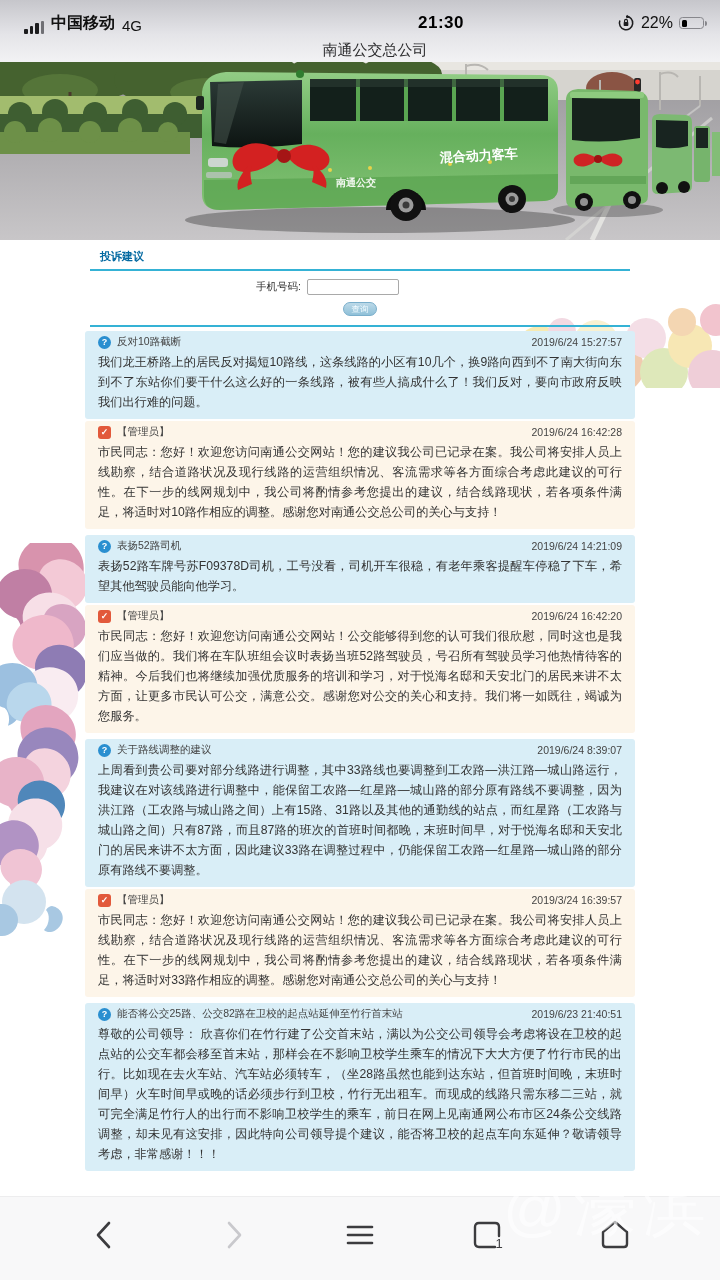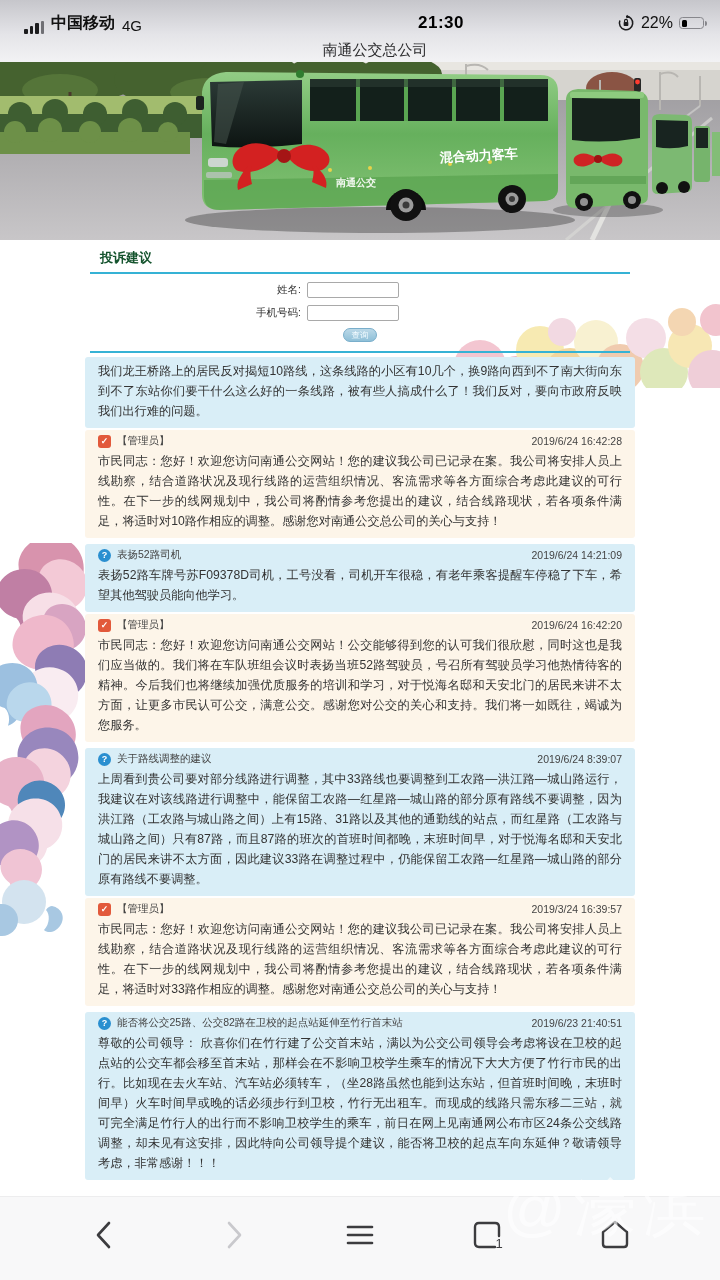--- a/index.html
+++ b/index.html
@@ -32,21 +32,21 @@
   
   .photo { height:178px; line-height:0; }
   .photo svg { width:720px; height:178px; }
   
   .content { position:relative; height:956px; overflow:hidden; background:#fff; }
   .deco { position:absolute; z-index:1; pointer-events:none; }
   .deco-right { right:0; top:40px; }
   .deco-left { left:-6px; top:303px; }
   .deco-left2 { left:0; top:632px; }
   .page { position:relative; z-index:2; }
-  .form-heading { margin:9px 0 5px 100px; font-size:13px; font-weight:bold; color:#14532d; }
+  .form-heading { margin:9px 0 5px 100px; font-size:11px; font-weight:bold; color:#0369a1; }
   .teal-line { height:2px; background:#35b2d5; margin:0 90px; }
   .form-area { padding:8px 0 9px 0; }
   .form-row { display:flex; align-items:center; margin-bottom:7px; }
   .form-row label { width:307px; text-align:right; font-size:10.5px; color:#333; padding-right:6px; }
   .form-row input { width:92px; height:16px; border:1px solid #a9a9a9; border-radius:2px; background:#fff; font-size:10px; padding:0 3px; outline:none; }
   .btn-row { margin:2px 0 0 343px; }
   .query-btn {
     width:34px; height:14px; border:1px solid #79aecb; border-radius:8px;
     background:linear-gradient(180deg,#bcd9e8,#8fc0d8); color:#f2fbff;
     font-size:8.5px; line-height:11px; text-align:center; cursor:pointer; display:block;
@@ -328,36 +328,37 @@
       <circle cx="2" cy="48" r="16" fill="#a8c8e2"></circle>
       <path d="M52 34 C62 36 66 46 60 54 C56 60 48 62 44 58 C50 52 50 42 46 38 C48 35 50 34 52 34 Z" fill="#a8c8e2"></path>
     </svg>
 
     <div class="page">
       <div class="form-heading">投诉建议</div>
       <div class="teal-line"></div>
 
       <div class="form-area">
         <div class="form-row">
-          <label>姓名:</label>
-          <input type="text" style="">
-        </div>
-        <div class="form-row">
           <label>手机号码:</label>
           <input type="text" style="">
         </div>
         <div class="btn-row">
           <button class="query-btn">查询</button>
         </div>
       </div>
       <div class="teal-line"></div>
 
       <div class="threads">
 
         <div class="card q">
+          <div class="card-head">
+            <span class="badge qicon"></span>
+            <span class="card-title">反对10路截断</span>
+            <span class="card-date">2019/6/24 15:27:57</span>
+          </div>
           <div class="card-body">我们龙王桥路上的居民反对揭短10路线，这条线路的小区有10几个，换9路向西到不了南大街向东到不了东站你们要干什么这么好的一条线路，被有些人搞成什么了！我们反对，要向市政府反映我们出行难的问题。</div>
         </div>
         <div class="card a">
           <div class="card-head">
             <span class="badge aicon"></span>
             <span class="card-title">【管理员】</span>
             <span class="card-date">2019/6/24 16:42:28</span>
           </div>
           <div class="card-body">市民同志：您好！欢迎您访问南通公交网站！您的建议我公司已记录在案。我公司将安排人员上线勘察，结合道路状况及现行线路的运营组织情况、客流需求等各方面综合考虑此建议的可行性。在下一步的线网规划中，我公司将酌情参考您提出的建议，结合线路现状，若各项条件满足，将适时对10路作相应的调整。感谢您对南通公交总公司的关心与支持！</div>
         </div>

